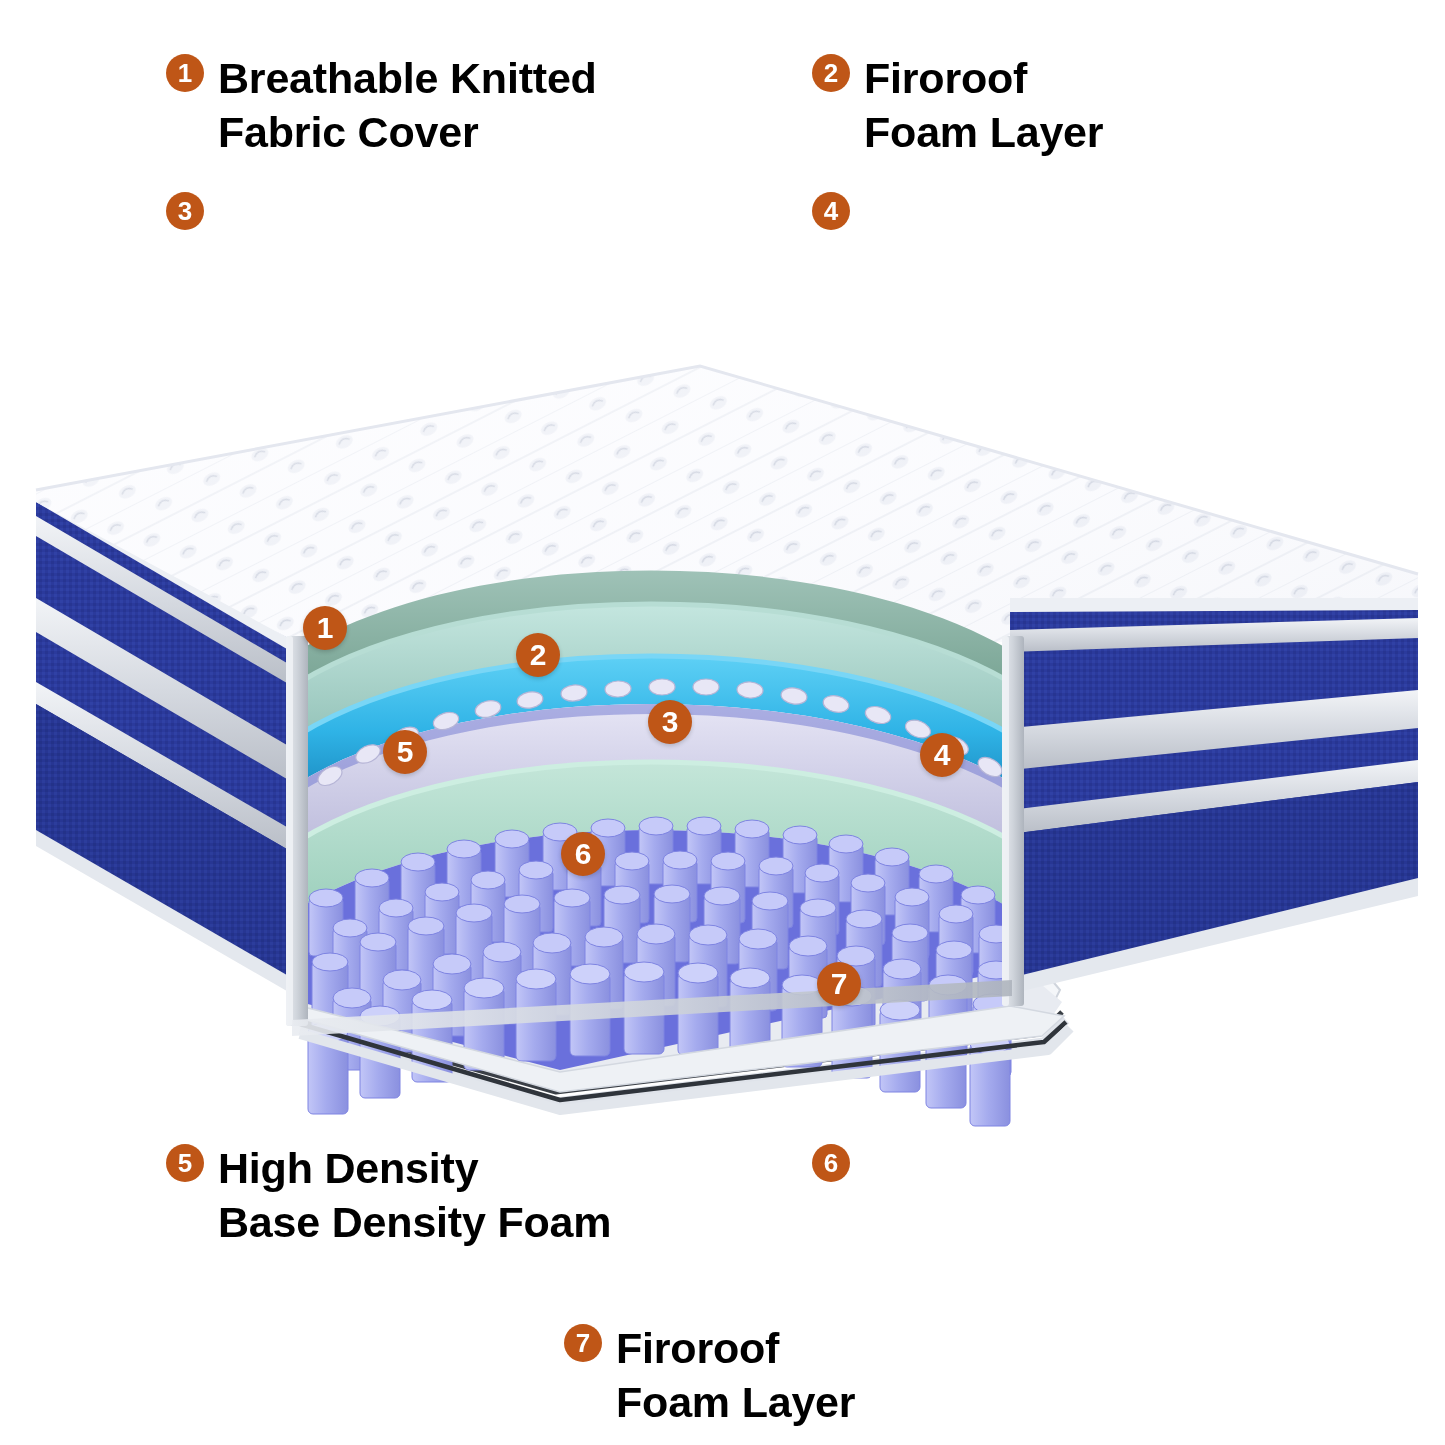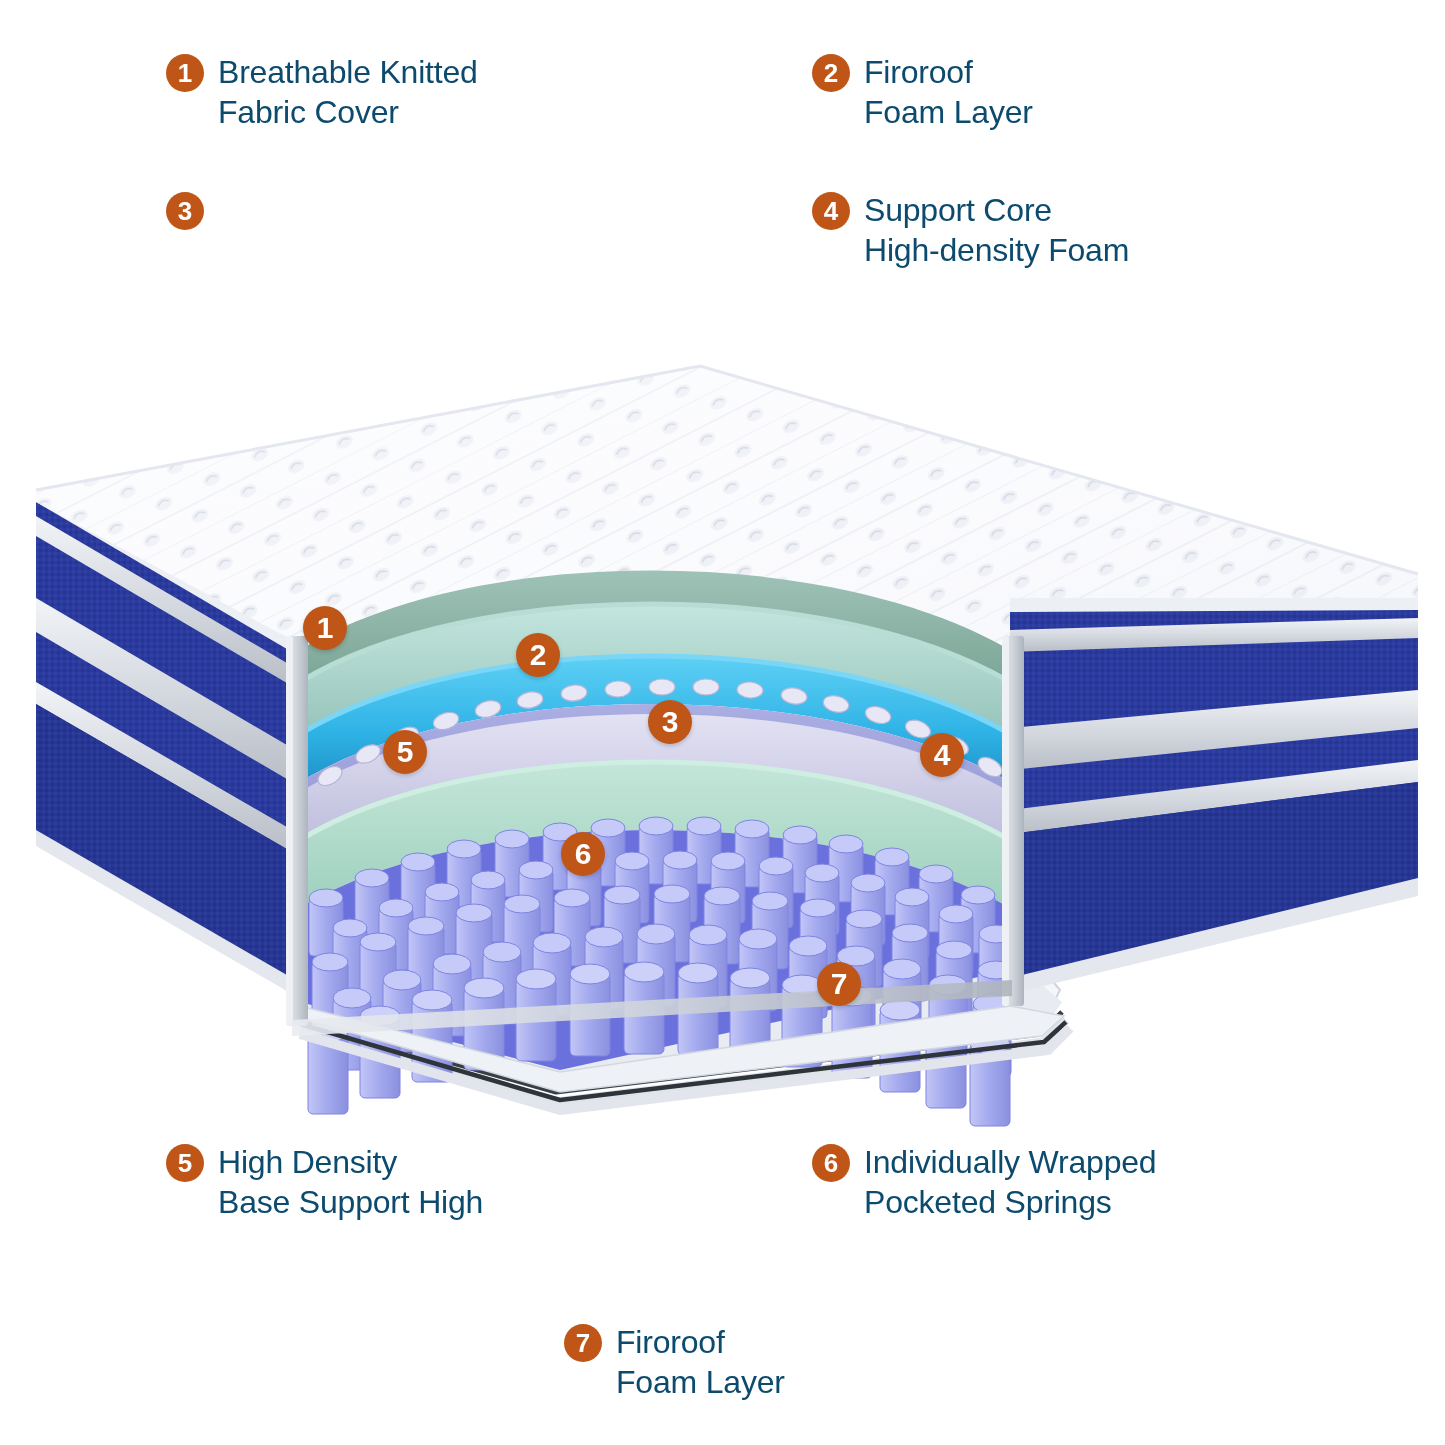--- a/index.html
+++ b/index.html
@@ -39,23 +39,23 @@
     background: #bf5617;
     color: #ffffff;
     font-size: 26px;
     font-weight: bold;
     line-height: 38px;
     text-align: center;
     font-family: "Liberation Sans", "DejaVu Sans", sans-serif;
     margin-top: 2px;
   }
   .callout .ctext {
-    color: #0c4a6e;
-    font-size: 32px;
-    font-weight: normal;
+    color: #000000;
+    font-size: 43px;
+    font-weight: bold;
     line-height: 1.25;
     letter-spacing: -0.2px;
     white-space: pre-line;
     font-family: "Liberation Sans", "DejaVu Sans", sans-serif;
   }
 
   .c1 { left: 166px; top: 52px; }
   .c2 { left: 812px; top: 52px; }
   .c3 { left: 166px; top: 190px; }
   .c4 { left: 812px; top: 190px; }
@@ -645,34 +645,30 @@
     <div class="ctext">Firoroof
 Foam Layer</div>
   </div>
 
   <div class="callout c3">
     <div class="badge">3</div>
   </div>
 
   <div class="callout c4">
     <div class="badge">4</div>
-    <div class="ctext">Support Core
-High-density Foam</div>
   </div>
 
   <div class="callout c5">
     <div class="badge">5</div>
     <div class="ctext">High Density
-Base Support High</div>
+Base Density Foam</div>
   </div>
 
   <div class="callout c6">
     <div class="badge">6</div>
-    <div class="ctext">Individually Wrapped
-Pocketed Springs</div>
   </div>
 
   <div class="callout c7">
     <div class="badge">7</div>
     <div class="ctext">Firoroof
 Foam Layer</div>
   </div>
 
 </div>
 

